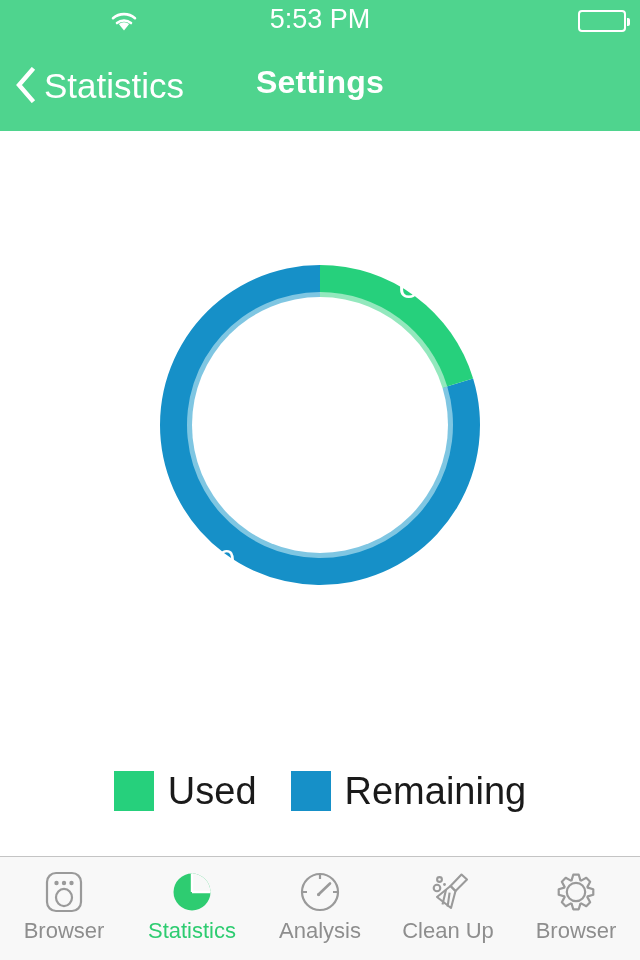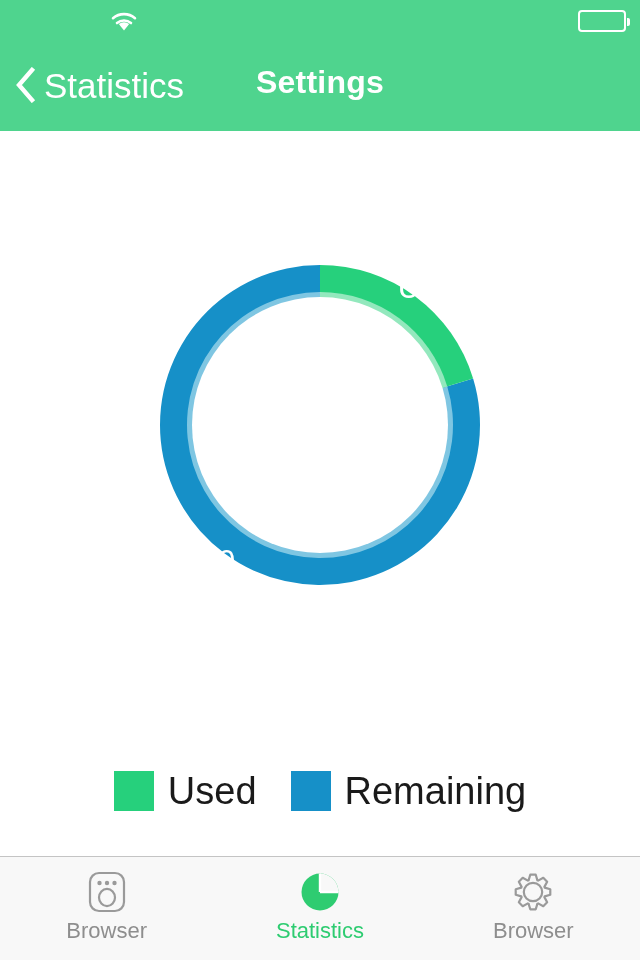--- a/index.html
+++ b/index.html
@@ -204,20 +204,21 @@
 <div id="header">
 
   <div id="status-bar">
 
     <svg id="wifi-icon" viewBox="0 0 32 24">
       <path d="M16 20.5 l5.2 -6.4 a8 8 0 0 0 -10.4 0 z" fill="#ffffff"></path>
       <path d="M5.0 8.2 a17 17 0 0 1 22 0" stroke="#ffffff" stroke-width="2.6" fill="none" stroke-linecap="round"></path>
       <path d="M9.0 13.0 a11 11 0 0 1 14 0" stroke="#ffffff" stroke-width="2.6" fill="none" stroke-linecap="round"></path>
     </svg>
 
+    <div id="status-time">5:53 PM</div>
 
     <div id="battery-icon">
       <div id="battery-fill"></div>
     </div>
   </div>
 
   <div id="nav-bar">
     <div id="back-button">
       <svg id="back-chevron-icon" viewBox="0 0 22 36">
         <path d="M18 3 L5 18 L18 33" stroke="#ffffff" stroke-width="4.4" fill="none" stroke-linecap="square" stroke-linejoin="miter"></path>
@@ -275,21 +276,43 @@
   <div class="tab-item active">
     <svg class="tab-icon" viewBox="0 0 52 52">
       <circle cx="26" cy="26" r="18.5" fill="#2ecc71"></circle>
       <path d="M26 26 L26 7.5 A18.5 18.5 0 0 1 44.5 26 Z" fill="#f8f8f8"></path>
       <path d="M26 26 L26 7.5 M26 26 L44.5 26" stroke="#ffffff" stroke-width="2.4" fill="none"></path>
       <path d="M26 26 L26 7.5 A18.5 18.5 0 0 1 44.5 26 Z" fill="#2ecc71" opacity="0"></path>
     </svg>
     <span class="tab-label">Statistics</span>
   </div>
 
-
+  <div class="tab-item">
+    <svg class="tab-icon" viewBox="0 0 52 52">
+      <circle cx="26" cy="26" r="18" fill="none" stroke="#9a9a9a" stroke-width="2.2"></circle>
+      <path d="M26 8 L26 13 M44 26 L39 26 M8 26 L13 26" stroke="#9a9a9a" stroke-width="2.2" stroke-linecap="butt"></path>
+      <path d="M24.5 28.5 L36 17.5" stroke="#9a9a9a" stroke-width="2.6" stroke-linecap="round"></path>
+      <circle cx="24.6" cy="28.6" r="1.6" fill="#9a9a9a"></circle>
+    </svg>
+    <span class="tab-label">Analysis</span>
+  </div>
+
+  <div class="tab-item">
+    <svg class="tab-icon" viewBox="0 0 52 52">
+      <g stroke="#9a9a9a" stroke-width="2.1" fill="none" stroke-linejoin="round">
+        <path d="M39.5 8.5 L45 13.5 L33.5 25 L28.5 20 Z"></path>
+        <path d="M28.5 20 L33.5 25 L29 42 L15 31 Z"></path>
+        <path d="M24 23.8 L20.5 38.4 M27.6 26.6 L25.6 40.6"></path>
+        <circle cx="17.5" cy="13.5" r="2.4"></circle>
+        <circle cx="15" cy="22" r="3.3"></circle>
+        <circle cx="22.5" cy="18.5" r="1.4" fill="#9a9a9a" stroke="none"></circle>
+      </g>
+    </svg>
+    <span class="tab-label">Clean Up</span>
+  </div>
 
   <div class="tab-item">
     <svg class="tab-icon" viewBox="0 0 52 52">
       <g id="gear-teeth" fill="none" stroke="#9a9a9a" stroke-width="2.2" stroke-linejoin="round">
           <path d="M 21.58 14.31 L 23.26 8.72 L 28.74 8.72 L 30.42 14.31 A 12.5 12.5 0 0 1 31.14 14.61 L 31.14 14.61 L 36.29 11.84 L 40.16 15.71 L 37.39 20.86 A 12.5 12.5 0 0 1 37.69 21.58 L 37.69 21.58 L 43.28 23.26 L 43.28 28.74 L 37.69 30.42 A 12.5 12.5 0 0 1 37.39 31.14 L 37.39 31.14 L 40.16 36.29 L 36.29 40.16 L 31.14 37.39 A 12.5 12.5 0 0 1 30.42 37.69 L 30.42 37.69 L 28.74 43.28 L 23.26 43.28 L 21.58 37.69 A 12.5 12.5 0 0 1 20.86 37.39 L 20.86 37.39 L 15.71 40.16 L 11.84 36.29 L 14.61 31.14 A 12.5 12.5 0 0 1 14.31 30.42 L 14.31 30.42 L 8.72 28.74 L 8.72 23.26 L 14.31 21.58 A 12.5 12.5 0 0 1 14.61 20.86 L 14.61 20.86 L 11.84 15.71 L 15.71 11.84 L 20.86 14.61 A 12.5 12.5 0 0 1 21.58 14.31 Z"></path>
         </g>
       <circle cx="26" cy="26" r="9.2" fill="none" stroke="#9a9a9a" stroke-width="2.2"></circle>
     </svg>
     <span class="tab-label">Browser</span>
   </div>

